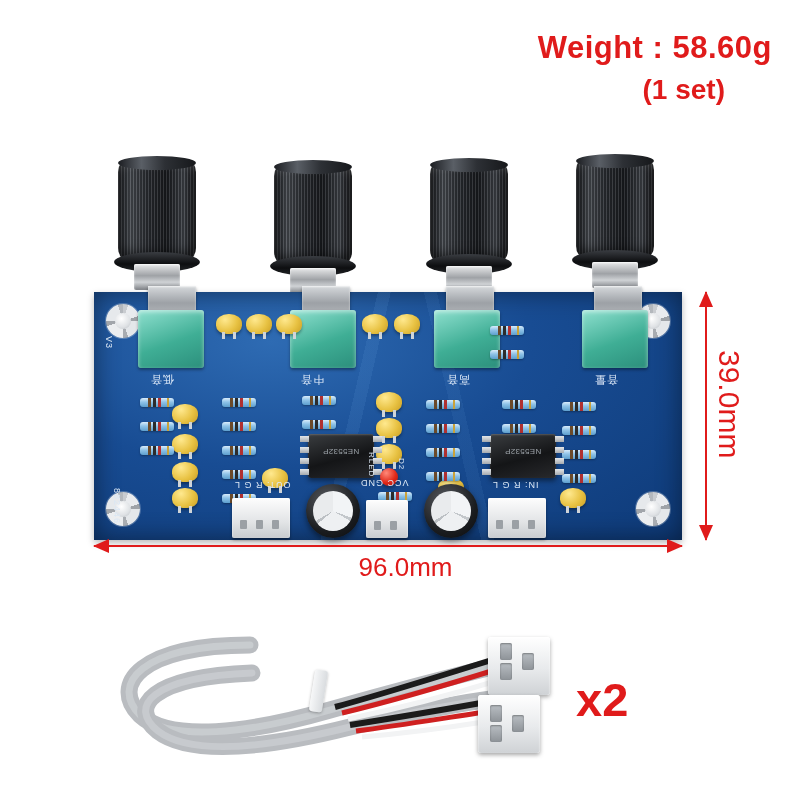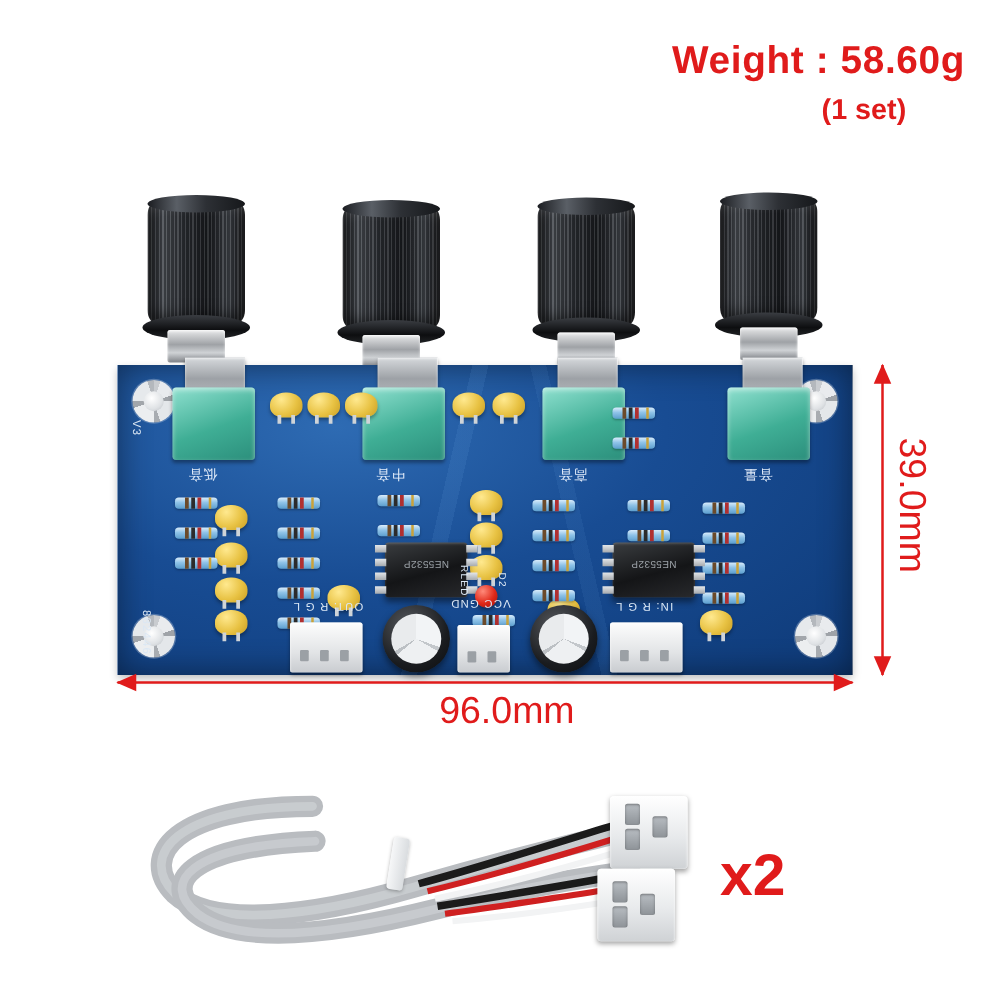--- a/index.html
+++ b/index.html
@@ -1,21 +1,21 @@
 <!DOCTYPE html>
 <html><head>
 <meta charset="utf-8">
 <style>
   html,body{margin:0;padding:0;background:#fff;}
   body{width:800px;height:800px;position:relative;overflow:hidden;
        font-family:"Liberation Sans",sans-serif;}
 
   .annot{position:absolute;color:#e01b1b;font-weight:700;}
   #weight-line1{right:28px;top:30px;font-size:31px;letter-spacing:.5px;white-space:nowrap;}
-  #weight-line2{right:75px;top:74px;font-size:23px;white-space:nowrap;}
+  #weight-line2{right:75px;top:74px;font-size:28px;white-space:nowrap;}
 
   
   #board-assembly{position:absolute;left:78px;top:140px;width:620px;height:410px;}
 
   .knob{position:absolute;width:86px;height:125px;}
   .knob .cap{position:absolute;left:4px;top:0;width:78px;height:100px;border-radius:9px/12px;
     background:
       repeating-linear-gradient(90deg,rgba(255,255,255,.11) 0 1px,rgba(0,0,0,.22) 1px 3px),
       linear-gradient(90deg,#14161a 0%,#4b4f55 16%,#2b2e33 38%,#191b1f 62%,#42464c 84%,#101114 100%);
     box-shadow:inset 0 5px 9px rgba(255,255,255,.16),inset 0 -7px 12px rgba(0,0,0,.6);}
@@ -92,21 +92,21 @@
     transform:rotate(180deg);white-space:nowrap;}
   .silk-rot{position:absolute;color:#dbe7f4;font-size:9px;letter-spacing:1px;white-space:nowrap;
     transform:rotate(90deg);transform-origin:left top;}
 
   
   #dim-w{position:absolute;left:94px;top:545px;width:588px;height:2px;background:#e01b1b;}
   #dim-w:before,#dim-w:after{content:"";position:absolute;top:-6px;width:0;height:0;
     border-top:7px solid transparent;border-bottom:7px solid transparent;}
   #dim-w:before{left:-1px;border-right:16px solid #e01b1b;}
   #dim-w:after{right:-1px;border-left:16px solid #e01b1b;}
-  #dim-w-label{position:absolute;left:0;right:0;top:552px;text-align:center;color:#e01b1b;font-size:30px;padding-left:11px;}
+  #dim-w-label{position:absolute;left:0;right:0;top:552px;text-align:center;color:#e01b1b;font-size:26px;padding-left:11px;}
 
   #dim-h{position:absolute;left:705px;top:292px;width:2px;height:248px;background:#e01b1b;}
   #dim-h:before,#dim-h:after{content:"";position:absolute;left:-6px;width:0;height:0;
     border-left:7px solid transparent;border-right:7px solid transparent;}
   #dim-h:before{top:-1px;border-bottom:16px solid #e01b1b;}
   #dim-h:after{bottom:-1px;border-top:16px solid #e01b1b;}
   #dim-h-label{position:absolute;left:712px;top:350px;color:#e01b1b;font-size:30px;
     writing-mode:vertical-rl;}
 
   

